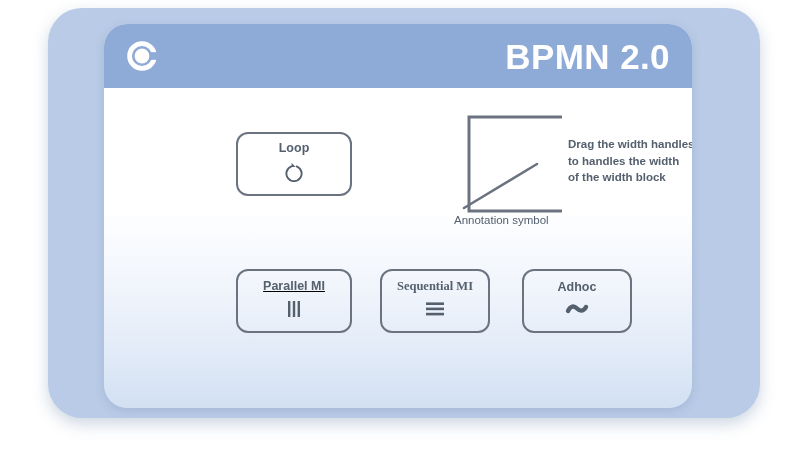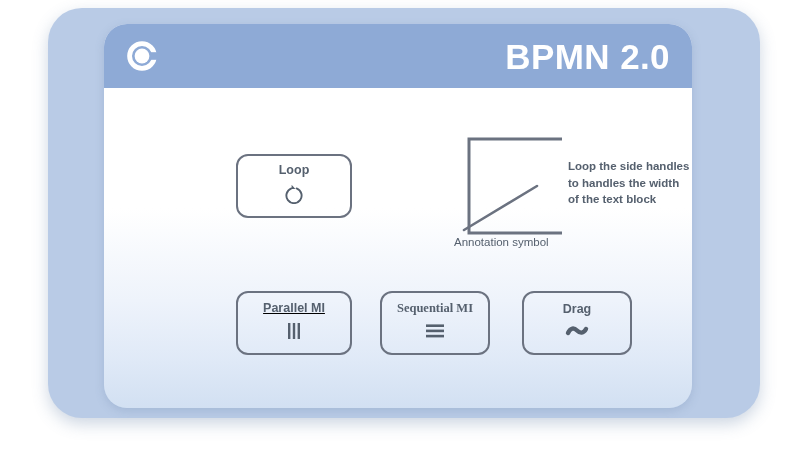--- a/index.html
+++ b/index.html
@@ -60,21 +60,21 @@
   #app-title {
     color: #ffffff;
     font-size: 35px;
     font-weight: bold;
     letter-spacing: 0.4px;
     line-height: 1;
     white-space: nowrap;
   }
 
   
-  #canvas { position: absolute; left: 0; top: 76px; width: 100%; height: 320px; }
+  #canvas { position: absolute; left: 0; top: 54px; width: 100%; height: 320px; }
 
   
   .task {
     position: absolute;
     border: 2px solid #6b7280;
     border-radius: 12px;
     background: transparent;
     display: flex;
     flex-direction: column;
     align-items: center;
@@ -165,39 +165,39 @@
         <span class="task-marker">
           <svg width="22" height="18" viewBox="0 0 22 18">
             <rect x="2" y="2.4" width="18" height="2.6" fill="#55606e"></rect>
             <rect x="2" y="7.6" width="18" height="2.6" fill="#55606e"></rect>
             <rect x="2" y="12.8" width="18" height="2.6" fill="#55606e"></rect>
           </svg>
         </span>
       </div>
 
       <div class="task" id="task-adhoc">
-        <span class="task-label">Drag</span>
+        <span class="task-label">Adhoc</span>
         <span class="task-marker">
           <svg width="24" height="16" viewBox="0 0 24 16">
             <path d="M3 10 C5.5 4.5, 9 4.5, 12 7.5 C15 10.5, 18.5 10.5, 21 6" fill="none" stroke="#55606e" stroke-width="4.4" stroke-linecap="round"></path>
           </svg>
         </span>
       </div>
 
       <div id="annotation-group">
         <span id="annotation-shape">
           <svg width="260" height="110" viewBox="0 0 260 110">
             <path d="M100 3 L7 3 L7 97 L100 97" fill="none" stroke="#6b7280" stroke-width="3" transform="translate(8,0)"></path>
             <line x1="15" y1="50" x2="-58" y2="94" stroke="#6b7280" stroke-width="2.6" stroke-linecap="round" transform="translate(68,0)"></line>
           </svg>
         </span>
         <div id="annotation-text">
-          <div>Loop the side handles</div>
+          <div>Drag the width handles</div>
           <div>to handles the width</div>
-          <div>of the text block</div>
+          <div>of the width block</div>
         </div>
       </div>
 
       <div id="annotation-caption">Annotation symbol</div>
 
     </div>
   </div>
 </div>
 
 </body></html>

